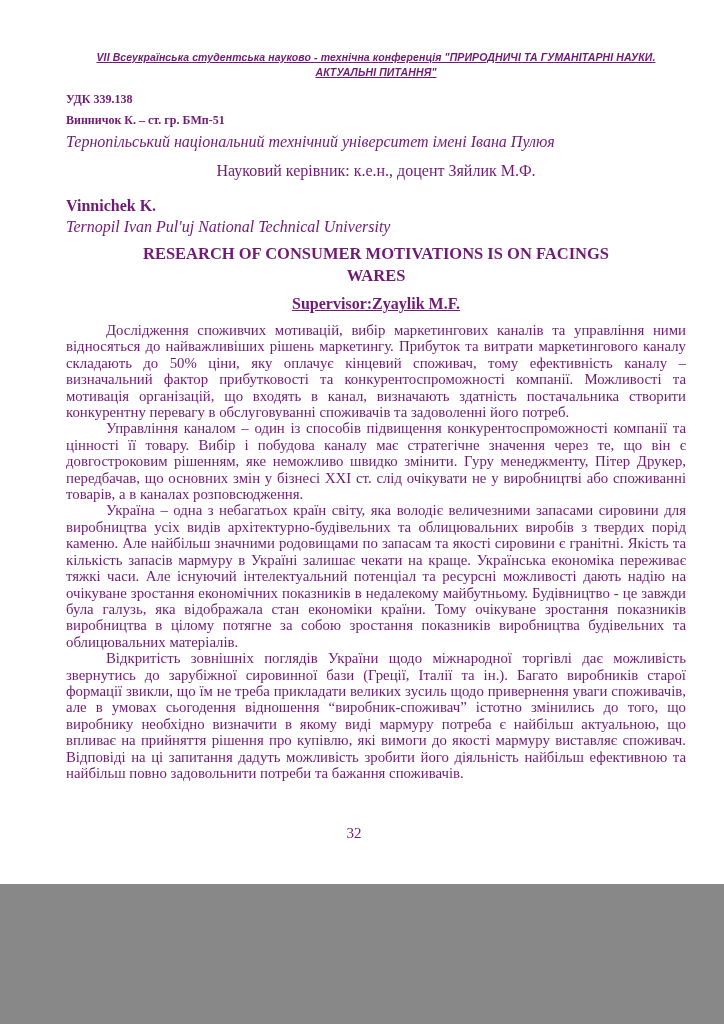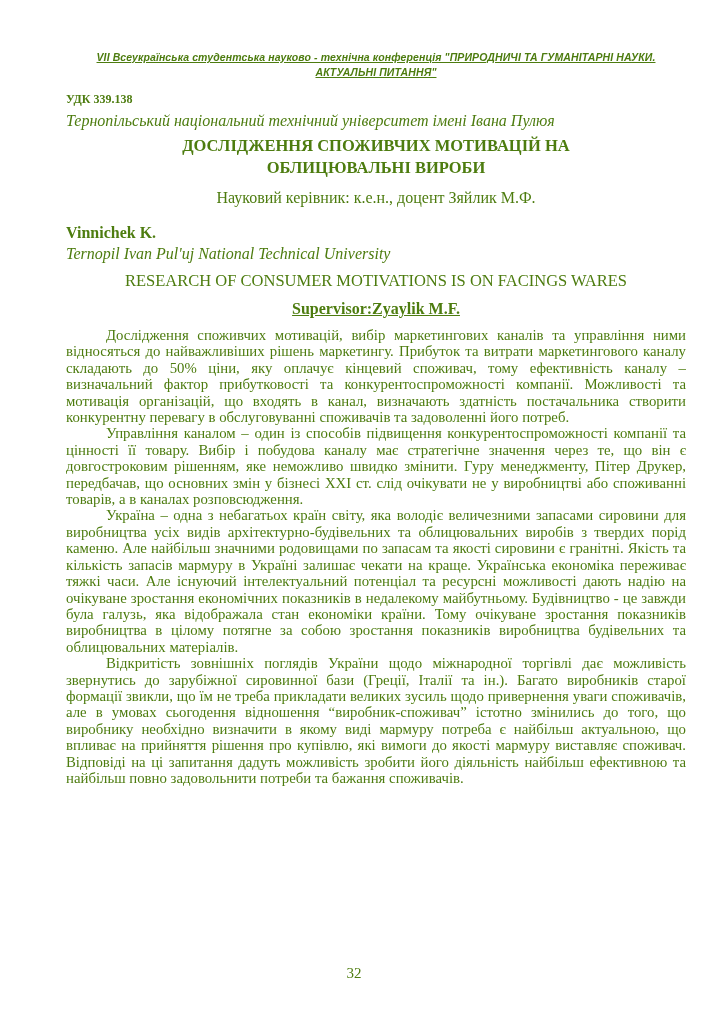--- a/index.html
+++ b/index.html
@@ -1,21 +1,21 @@
 <!DOCTYPE html>
 <html><head>
 <meta charset="utf-8">
 <style>
   html, body { margin: 0; padding: 0; background: #888; }
   .page {
     width: 724px;
-    height: 1024px;
+    height: 884px;
     margin: 0 auto;
     background: #ffffff;
-    color: #4d7c0f;
+    color: #701a75;
     font-family: "Liberation Serif", serif;
     box-sizing: border-box;
     padding: 50px 38px 0 66px;
     position: relative;
     overflow: hidden;
   }
   .conf-header {
     font-family: "Liberation Sans", sans-serif;
     font-size: 10.5px;
     font-weight: bold;
@@ -32,21 +32,21 @@
     font-size: 16.5px; font-weight: bold; text-align: center;
     max-width: 500px; margin: 4px auto 0 auto; line-height: 22px;
   }
   .supervisor-uk {
     font-size: 16px; font-weight: normal; text-align: center;
     margin-top: 8px; line-height: 21px;
   }
   .author-en { margin-top: 14px; font-size: 16px; font-weight: bold; line-height: 21px; }
   .affil-en { font-size: 16px; font-style: italic; line-height: 21px; }
   .title-en {
-    font-size: 16.5px; font-weight: normal; text-align: center;
+    font-size: 16.5px; font-weight: bold; text-align: center;
     max-width: 520px; margin: 6px auto 0 auto; line-height: 22px;
   }
   .supervisor-en {
     font-size: 16px; font-weight: bold; text-align: center;
     margin-top: 6px; line-height: 21px; text-decoration: underline;
   }
   .keywords { margin-top: 14px; font-size: 14.8px; line-height: 17px; }
   .body-text { margin-top: 8px; }
   .body-text p {
     margin: 0;
@@ -67,23 +67,23 @@
 <body>
 
 <div class="page">
 
   <div class="conf-header">
     <div>VII Всеукраїнська студентська науково - технічна конференція "ПРИРОДНИЧІ ТА ГУМАНІТАРНІ НАУКИ.</div>
     <div>АКТУАЛЬНІ ПИТАННЯ"</div>
   </div>
 
   <div class="udc">УДК 339.138</div>
+  <div class="author-uk">Винничок К. – ст. гр. БМп-51</div>
   <div class="affil-uk">Тернопільський національний технічний університет імені Івана Пулюя</div>
 
-  <div class="title-uk">ДОСЛІДЖЕННЯ СПОЖИВЧИХ МОТИВАЦІЙ НА ОБЛИЦЮВАЛЬНІ ВИРОБИ</div>
   <div class="supervisor-uk">Науковий керівник: к.е.н., доцент Зяйлик М.Ф.</div>
 
   <div class="author-en">Vinnichek K.</div>
   <div class="affil-en">Ternopil Ivan Pul'uj National Technical University</div>
 
   <div class="title-en">RESEARCH OF CONSUMER MOTIVATIONS IS ON FACINGS WARES</div>
   <div class="supervisor-en">Supervisor:Zyaylik M.F.</div>
 
 
   <div class="body-text">

